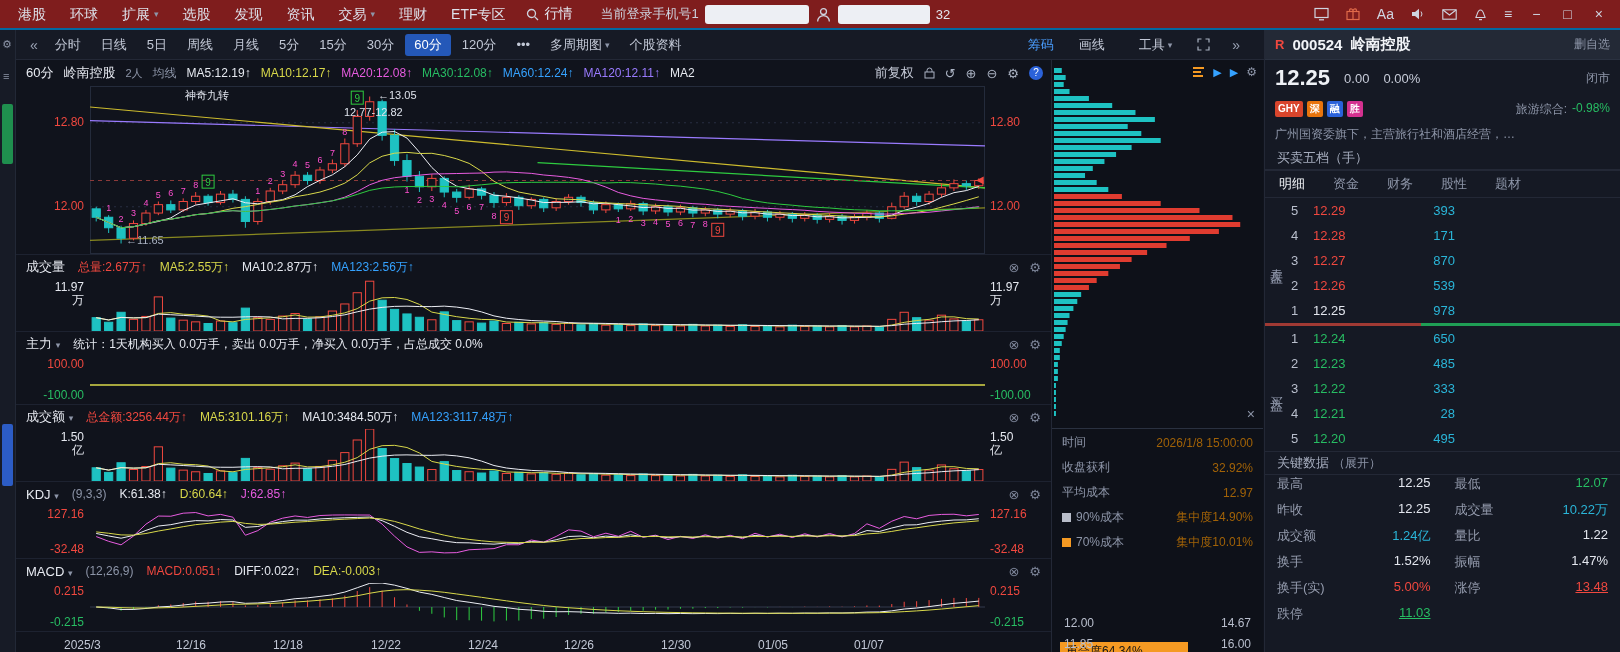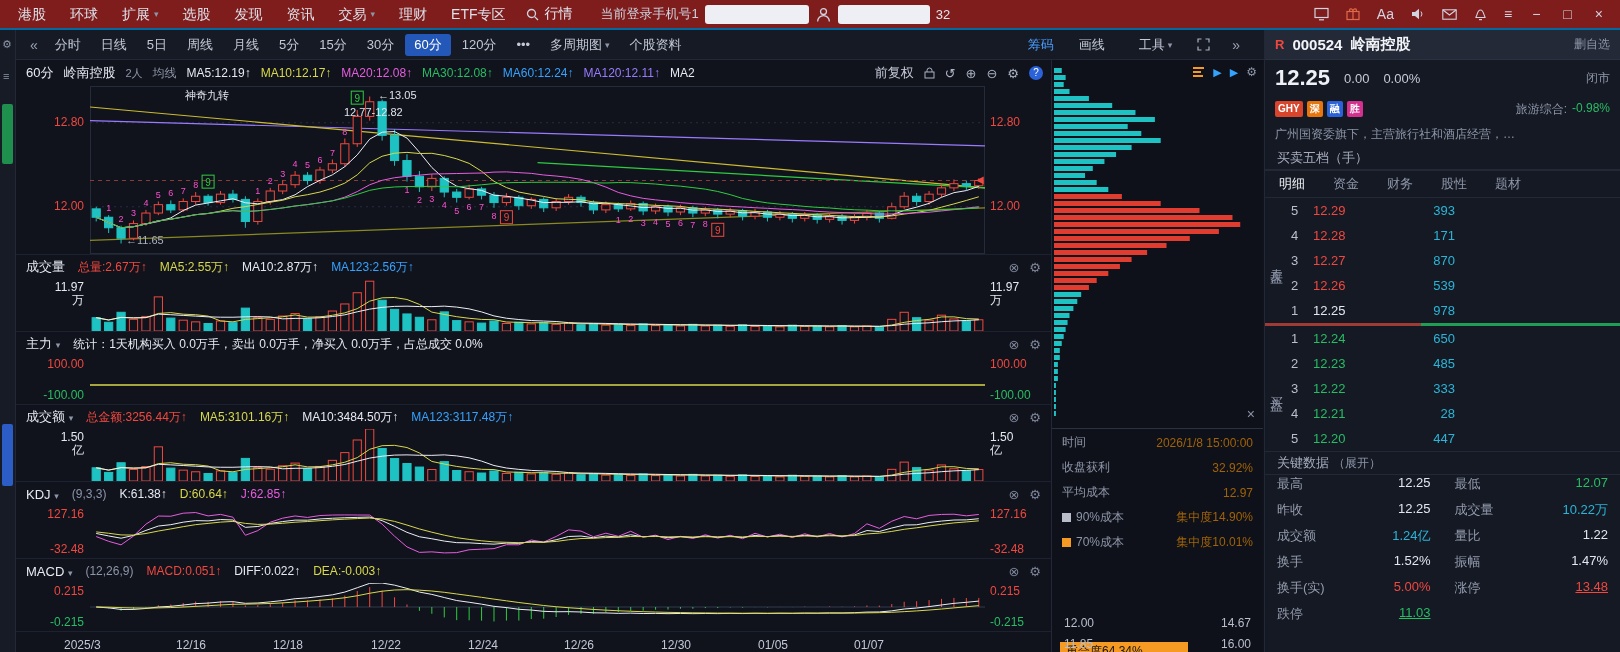--- a/index.html
+++ b/index.html
@@ -1026,21 +1026,21 @@
             <span class="ob-v">333</span>
           </div>
       <div class="ob-row">
             <span class="ob-n">4</span>
             <span class="ob-p t-down">12.21</span>
             <span class="ob-v">28</span>
           </div>
       <div class="ob-row">
             <span class="ob-n">5</span>
             <span class="ob-p t-down">12.20</span>
-            <span class="ob-v">447</span>
+            <span class="ob-v">495</span>
           </div>
     </div>
   </div>
 
   <div id="kd-title">
         <span>关键数据</span>
         <span class="exp">（展开）</span>
       </div>
   <div id="kd-grid">
     <div class="kd-cell">

